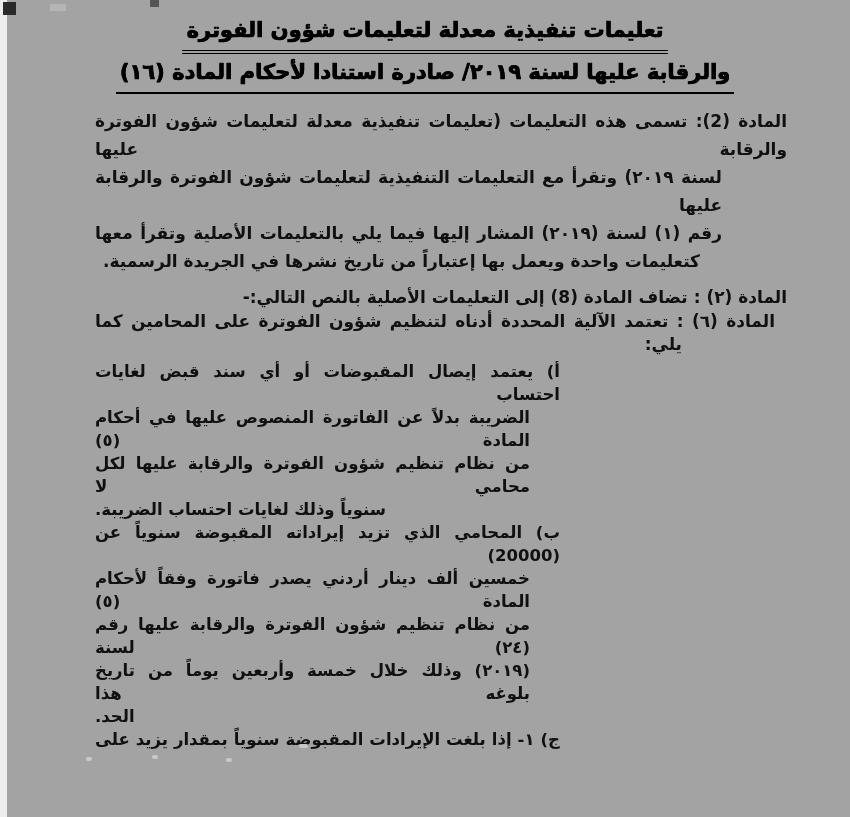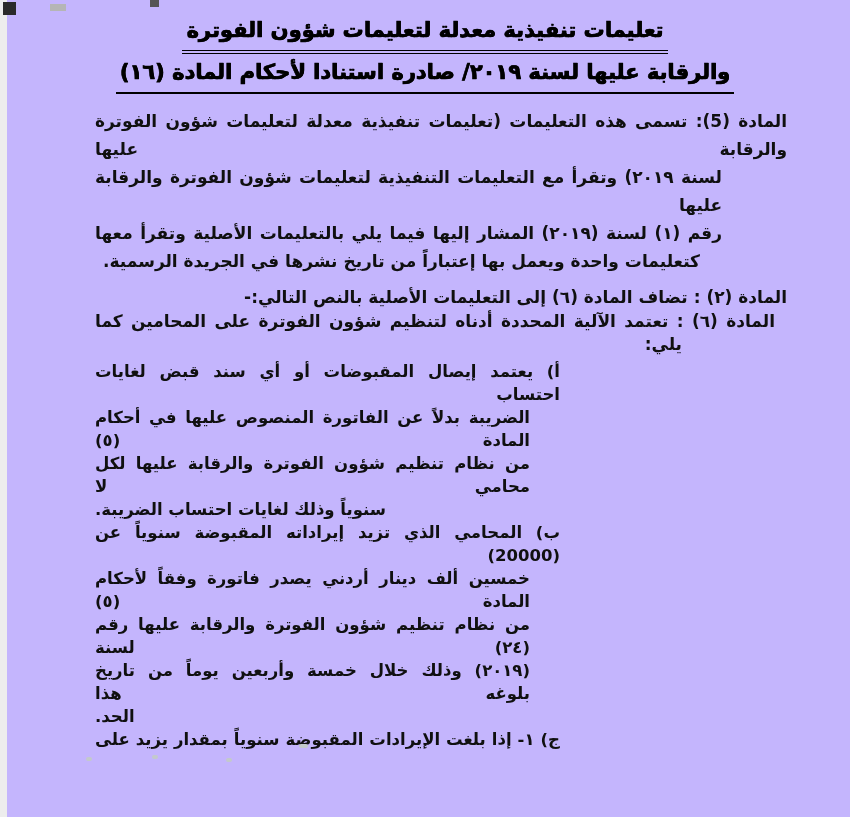--- a/index.html
+++ b/index.html
@@ -1,17 +1,17 @@
 <!DOCTYPE html>
 <html lang="ar"><head>
 <meta charset="utf-8">
 <style>
   html,body{margin:0;padding:0;background:#fff;}
   .page{
-    position:relative;width:850px;height:817px;background:#c4b5fd;overflow:hidden;
+    position:relative;width:850px;height:817px;background:#a3a3a3;overflow:hidden;
     font-family:"DejaVu Sans",sans-serif;color:#101010;box-sizing:border-box;
   }
   .left-strip{position:absolute;left:0;top:0;width:7px;height:100%;background:#ededed;}
   .artifact{position:absolute;}
   .a1{left:3px;top:2px;width:13px;height:13px;background:#2a2a2a;}
   .a2{left:50px;top:4px;width:16px;height:7px;background:#b5b5b5;}
   .a3{left:150px;top:0;width:9px;height:7px;background:#555;}
   .speck{position:absolute;background:#c3c9cc;width:6px;height:4px;border-radius:2px;}
   .s1{left:86px;top:757px;}
   .s2{left:152px;top:755px;}
@@ -60,27 +60,27 @@
     <div class="titles">
       <div class="trow">
         <span class="t t1">تعليمات تنفيذية معدلة لتعليمات شؤون الفوترة</span>
       </div>
       <div class="trow">
         <span class="t t2">والرقابة عليها لسنة ٢٠١٩/ صادرة استنادا لأحكام المادة (١٦)</span>
       </div>
     </div>
 
     <div class="para a1p">
-        <div class="tline jf">المادة (5):  تسمى هذه التعليمات (تعليمات تنفيذية معدلة لتعليمات شؤون الفوترة والرقابة عليها</div>
+        <div class="tline jf">المادة (2):  تسمى هذه التعليمات (تعليمات تنفيذية معدلة لتعليمات شؤون الفوترة والرقابة عليها</div>
         <div class="tline jf ri65">لسنة ٢٠١٩) وتقرأ مع التعليمات التنفيذية لتعليمات شؤون الفوترة والرقابة عليها</div>
         <div class="tline jf ri65">رقم (١) لسنة (٢٠١٩) المشار إليها فيما يلي بالتعليمات الأصلية وتقرأ معها</div>
         <div class="tline rr ri87">كتعليمات واحدة ويعمل بها إعتباراً من تاريخ نشرها في الجريدة الرسمية.</div>
       </div>
     <div class="para a2p">
-        <div class="tline rr">المادة (٢) : تضاف المادة (٦) إلى التعليمات الأصلية بالنص التالي:-</div>
+        <div class="tline rr">المادة (٢) : تضاف المادة (8) إلى التعليمات الأصلية بالنص التالي:-</div>
       </div>
     <div class="para a6p">
         <div class="tline jf ri28">المادة (٦) : تعتمد الآلية المحددة أدناه لتنظيم شؤون الفوترة على المحامين كما</div>
         <div class="tline rr ri105">يلي:</div>
       </div>
 
     <div class="items">
       <div class="para item">
           <div class="tline jf">أ)  يعتمد إيصال المقبوضات أو أي سند قبض لغايات احتساب</div>
           <div class="tline jf ri30">الضريبة بدلاً عن الفاتورة المنصوص عليها في أحكام المادة (٥)</div>

